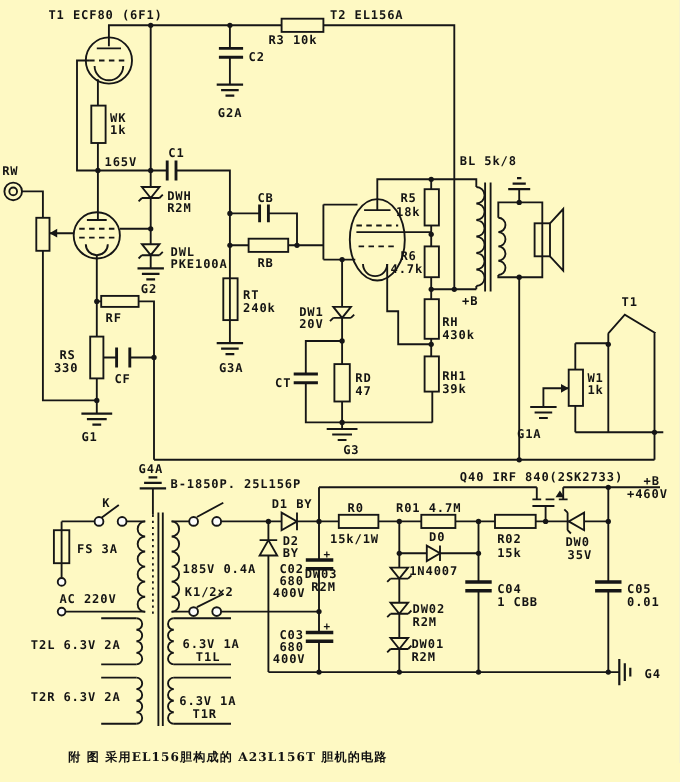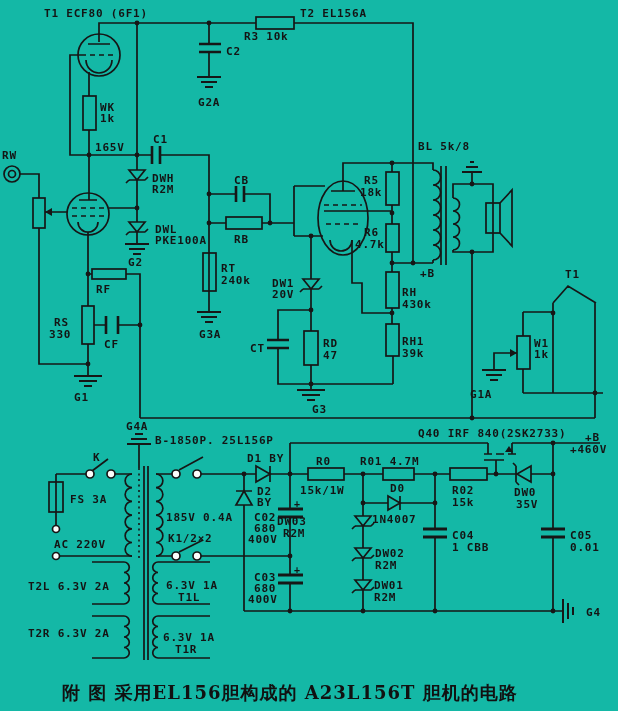--- a/index.html
+++ b/index.html
@@ -1,24 +1,24 @@
 <!DOCTYPE html>
 <html><head>
 <meta charset="utf-8">
 <style>
   html,body{margin:0;padding:0;background:#e8e8e8;}
-  .page{position:relative;width:618px;height:711px;background:#14b8a6;overflow:hidden;
+  .page{position:relative;width:618px;height:711px;background:#fef9c3;overflow:hidden;
         font-family:"DejaVu Sans Mono",monospace;}
   svg{position:absolute;left:0;top:0;}
   svg text{font-family:"DejaVu Sans Mono",monospace;font-weight:bold;font-size:11px;
            letter-spacing:0.8px;fill:#141414;}
   svg text.sm{font-size:10px;letter-spacing:0.4px;}
   .caption{position:absolute;left:62px;top:681px;width:520px;
            font-family:"DejaVu Serif","Liberation Serif",serif;
-           font-weight:bold;font-size:18px;color:#111;letter-spacing:1px;white-space:nowrap;}
+           font-weight:bold;font-size:11px;color:#111;letter-spacing:1px;white-space:nowrap;}
 </style>
 </head>
 <body>
 
 <div class="page">
 <svg width="618" height="711" viewBox="0 0 618 711">
 
   <path fill="none" stroke="#161616" stroke-width="1.7" d="
     M99,42 V23 H256  M294,23 H413 V263
     M209,23 V44 M209,52 V77

